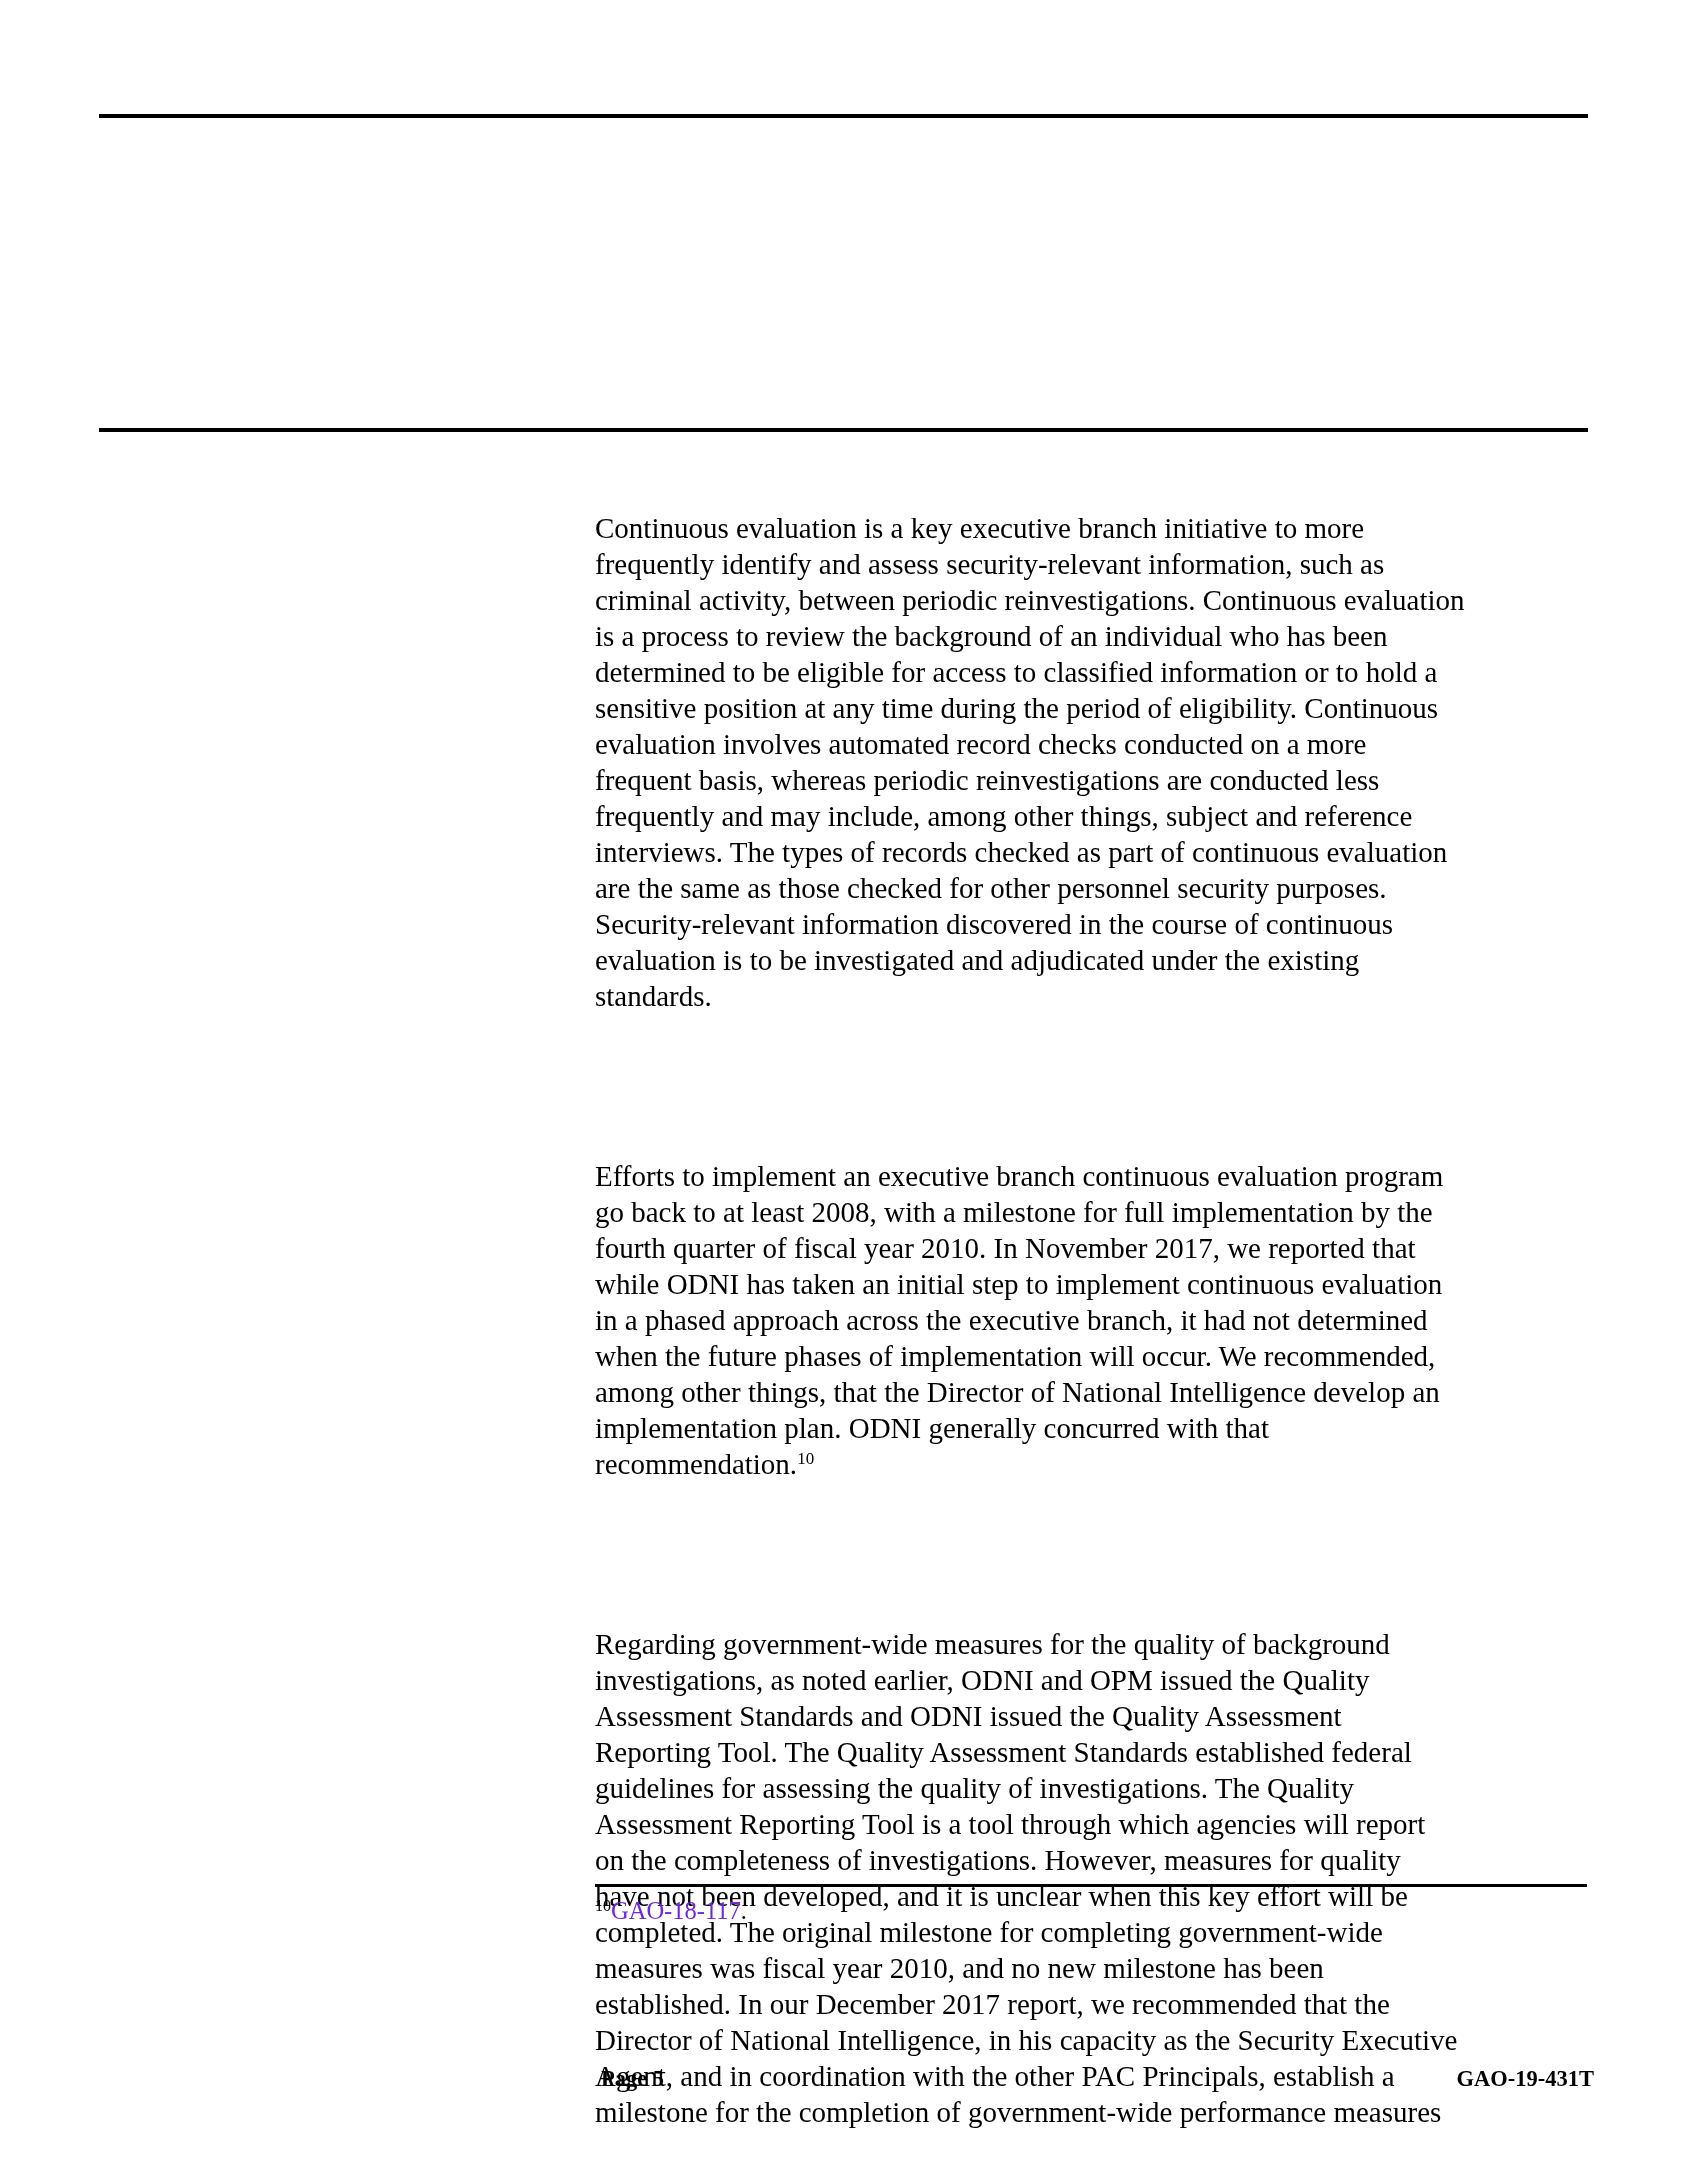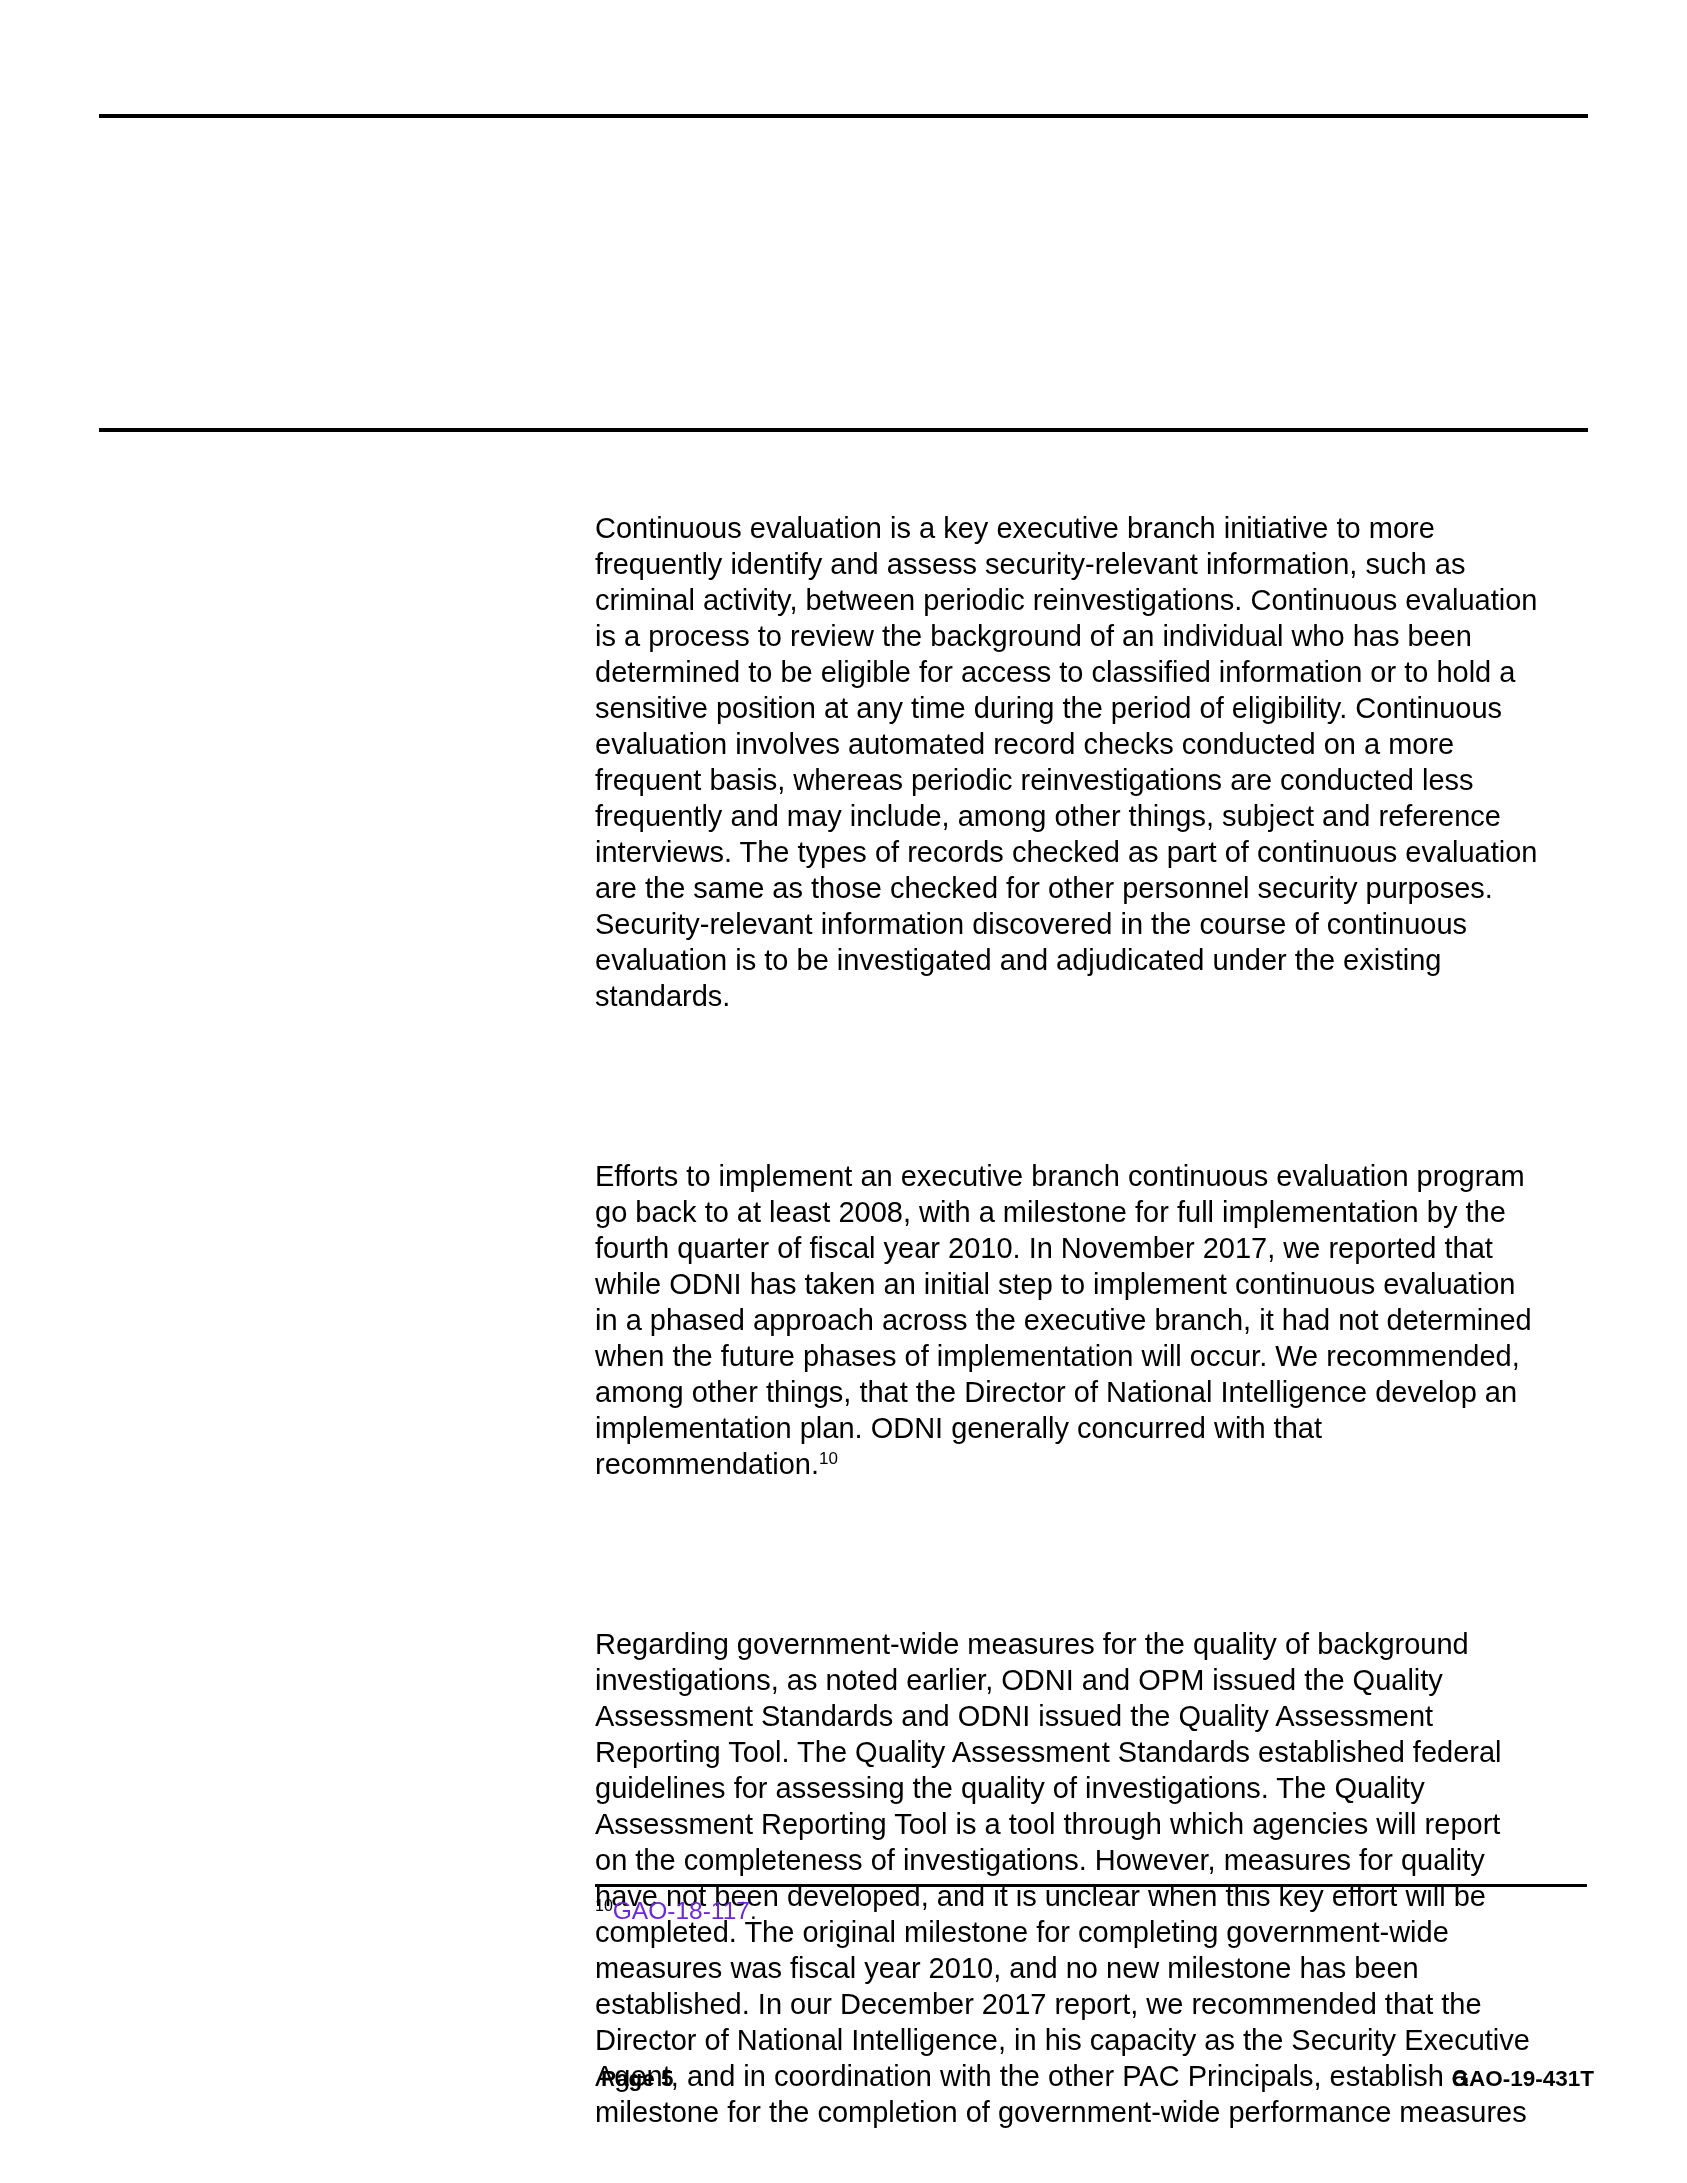--- a/index.html
+++ b/index.html
@@ -1,21 +1,21 @@
 <!DOCTYPE html>
 <html style="font-size:10.6px"><head>
 <meta charset="utf-8">
 <style>
   html, body { margin: 0; padding: 0; background: #ffffff; }
   .page {
     position: relative;
     width: 1687px;
     height: 2183px;
     background: #ffffff;
-    font-family: Liberation Sans, sans-serif;
+    font-family: Liberation Serif, serif;
     color: #000000;
     overflow: hidden;
   }
   .rule { position: absolute; background: #000000; }
   .rule-top    { left: 99px; top: 114px;  width: 1489px; height: 4px; }
   .rule-mid    { left: 99px; top: 428px;  width: 1489px; height: 4px; }
   .rule-fnote  { left: 595px; top: 1884px; width: 992px; height: 3.3px; }
 
   .body-text {
     position: absolute;

